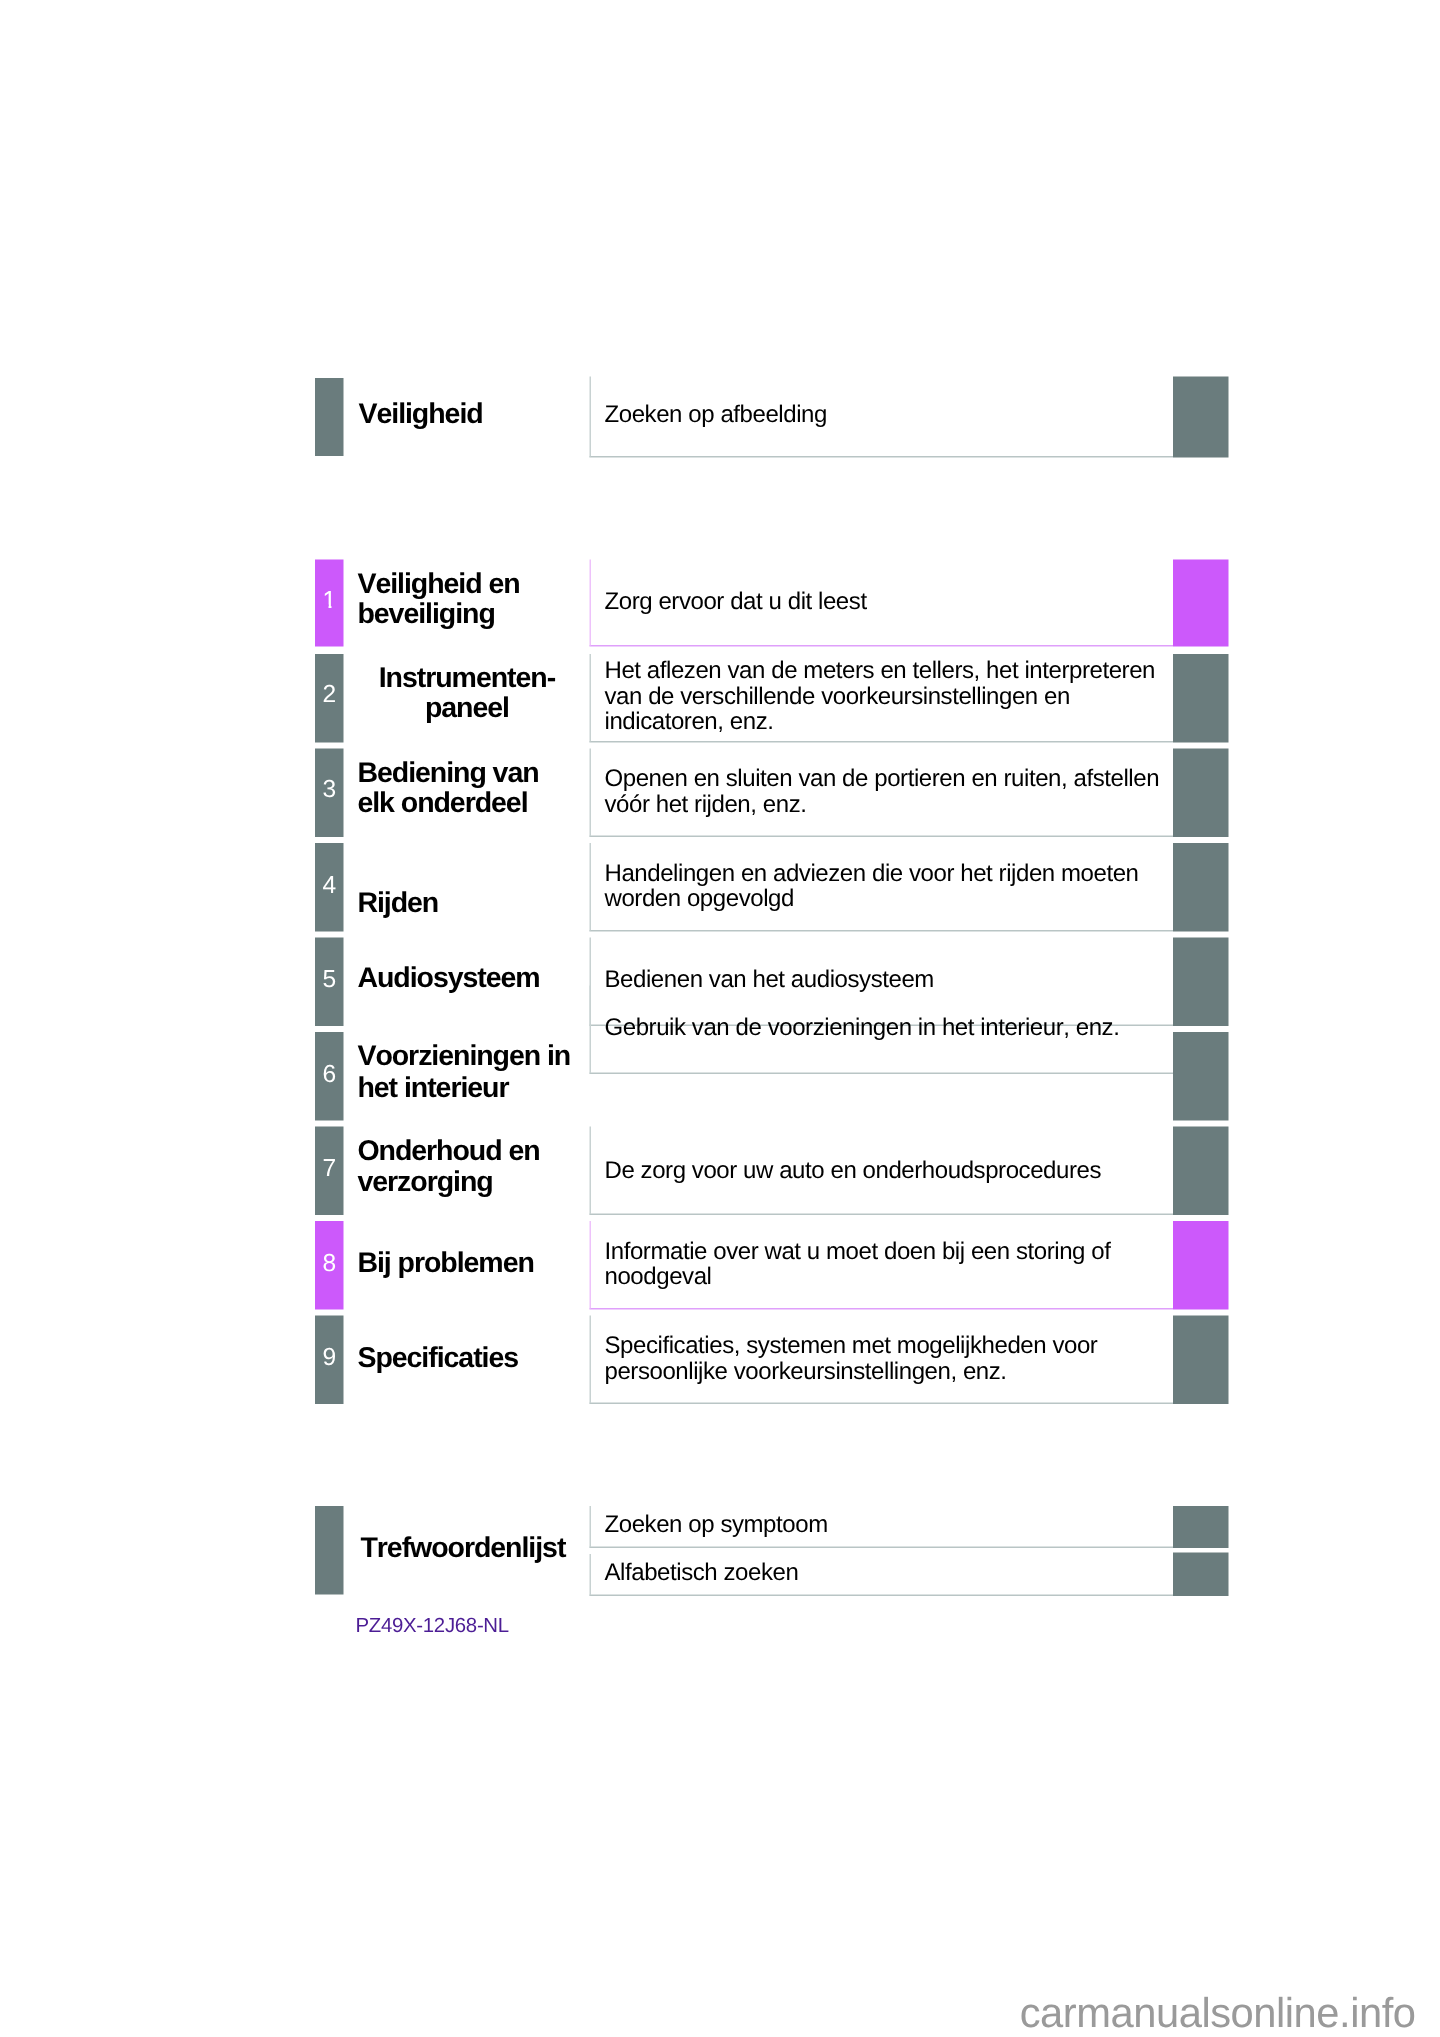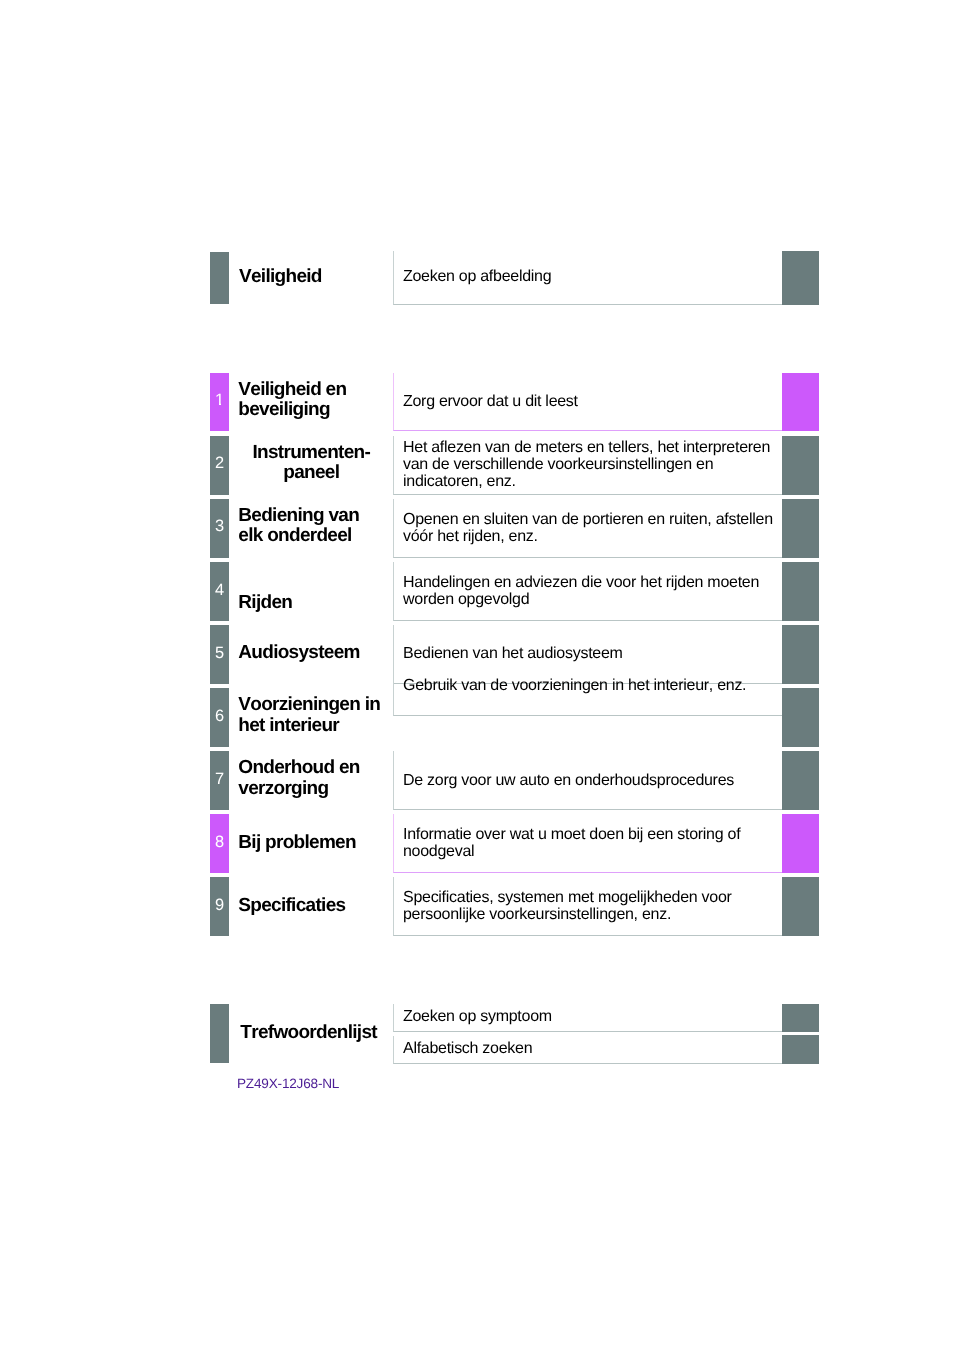--- a/index.html
+++ b/index.html
@@ -182,13 +182,14 @@
   </div>
   <div class="endcap" style="top:1003.9px;height:27.8px;"></div>
   <div class="desc" style="top:1035.5px;height:28.1px;">
     <div class="desctext" style="top:5.4px;">Alfabetisch zoeken</div>
   </div>
   <div class="endcap" style="top:1035.3px;height:28.3px;"></div>
 
   <div class="footer-code">PZ49X-12J68-NL</div>
   <div class="one-foot-mask" style="left:255.6px;top:1086.8px;width:2.6px;height:1.4px;"></div>
   <div class="one-foot-mask" style="left:260.1px;top:1086.8px;width:2.2px;height:1.4px;"></div>
+  <div class="watermark">carmanualsonline.info</div>
 </div>
 
 </body></html>

